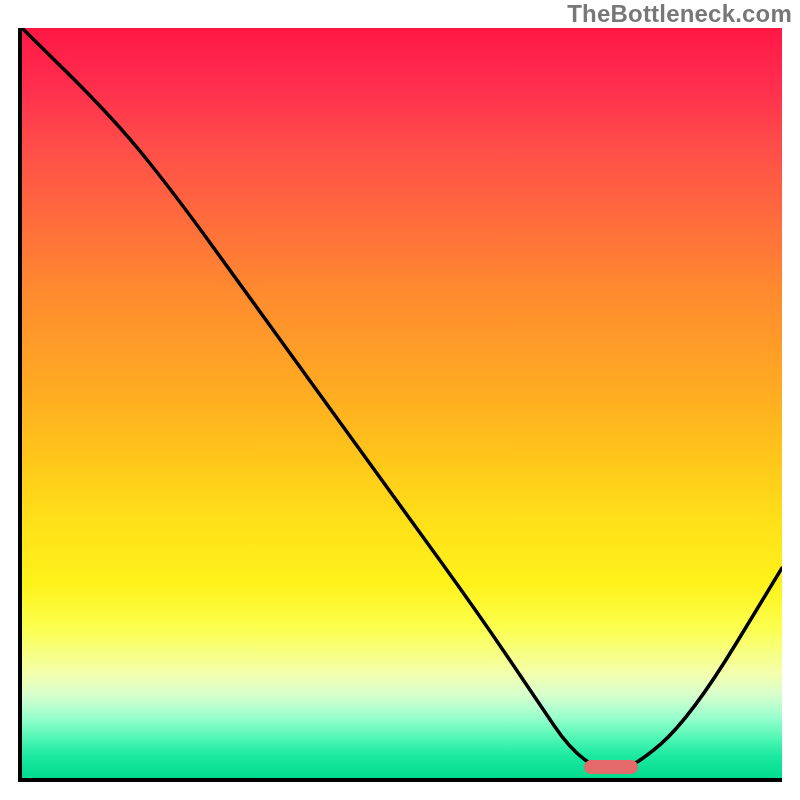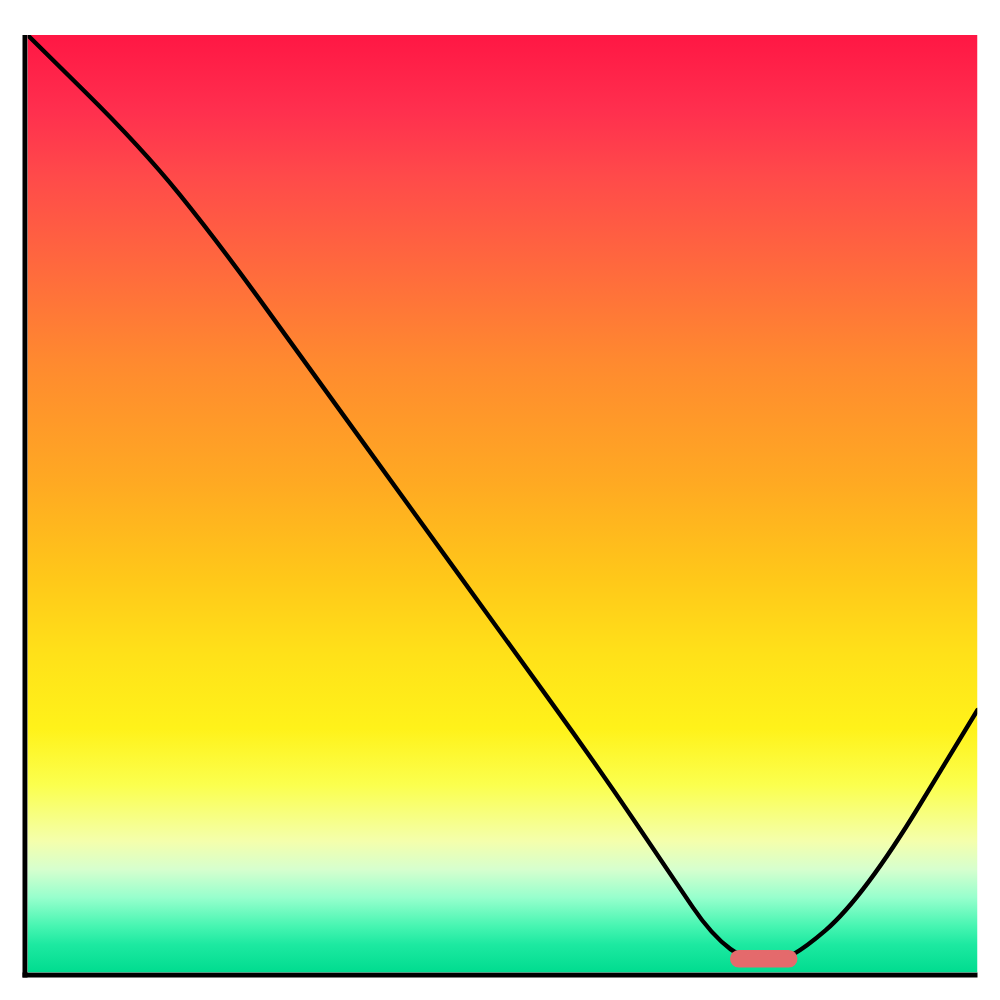--- a/index.html
+++ b/index.html
@@ -71,20 +71,21 @@
     height: 14px;
     border-radius: 7px;
     background: #e46a6c;
   }
 </style>
 </head>
 <body>
 
 <div class="chart-container">
 
+  <div class="watermark">TheBottleneck.com</div>
 
   <div class="plot-frame">
     <div class="gradient"></div>
 
     <svg class="curve" viewBox="0 0 760 750" preserveAspectRatio="none">
       <path d="M 0.0 0.0 Q 0.0 0.0 45.6 45.0 Q 91.2 90.0 121.6 127.5 Q 152.0 165.0 190.0 217.5 Q 228.0 270.0 266.0 322.5 Q 304.0 375.0 342.0 427.5 Q 380.0 480.0 418.0 532.5 Q 456.0 585.0 486.4 630.0 Q 516.8 675.0 532.0 697.5 Q 547.2 720.0 562.4 731.3 Q 577.6 742.5 592.8 742.5 Q 608.0 742.5 638.4 716.3 Q 668.8 690.0 714.4 615.0 T 760.0 540.0" fill="none" stroke="#000" stroke-width="3.5" stroke-linejoin="round" stroke-linecap="round"></path>
     </svg>
 
     <div class="marker" style="left: 562.4px; width: 53.2px; bottom: 3.75px; background: rgb(228, 106, 108);"></div>
   </div>

